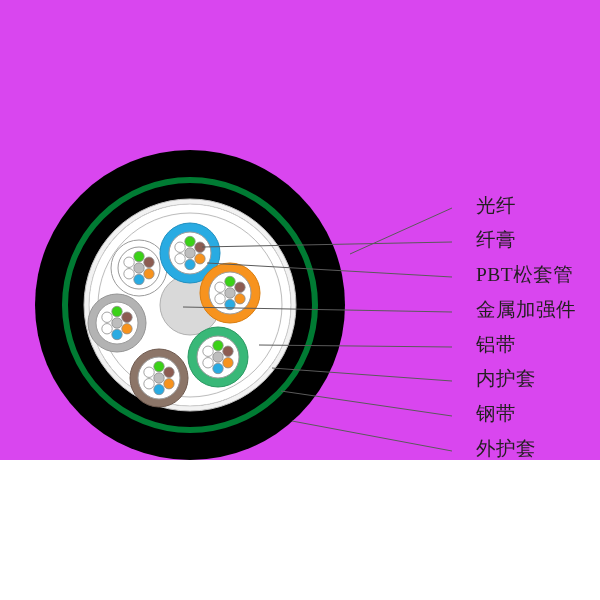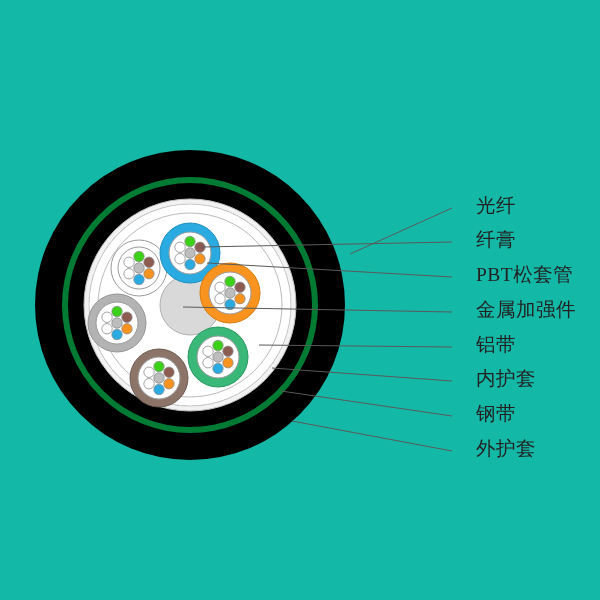--- a/index.html
+++ b/index.html
@@ -9,22 +9,22 @@
   }
   body {
     width: 600px;
     height: 600px;
     font-family: "Liberation Serif", "DejaVu Serif", serif;
     overflow: hidden;
   }
   #stage {
     position: relative;
     width: 600px;
-    height: 600px;
-    background: #14b8a6;
+    height: 460px;
+    background: #d946ef;
   }
   #diagram {
     position: absolute;
     left: 0;
     top: 0;
     width: 600px;
     height: 600px;
     display: block;
   }
   .lbl {

